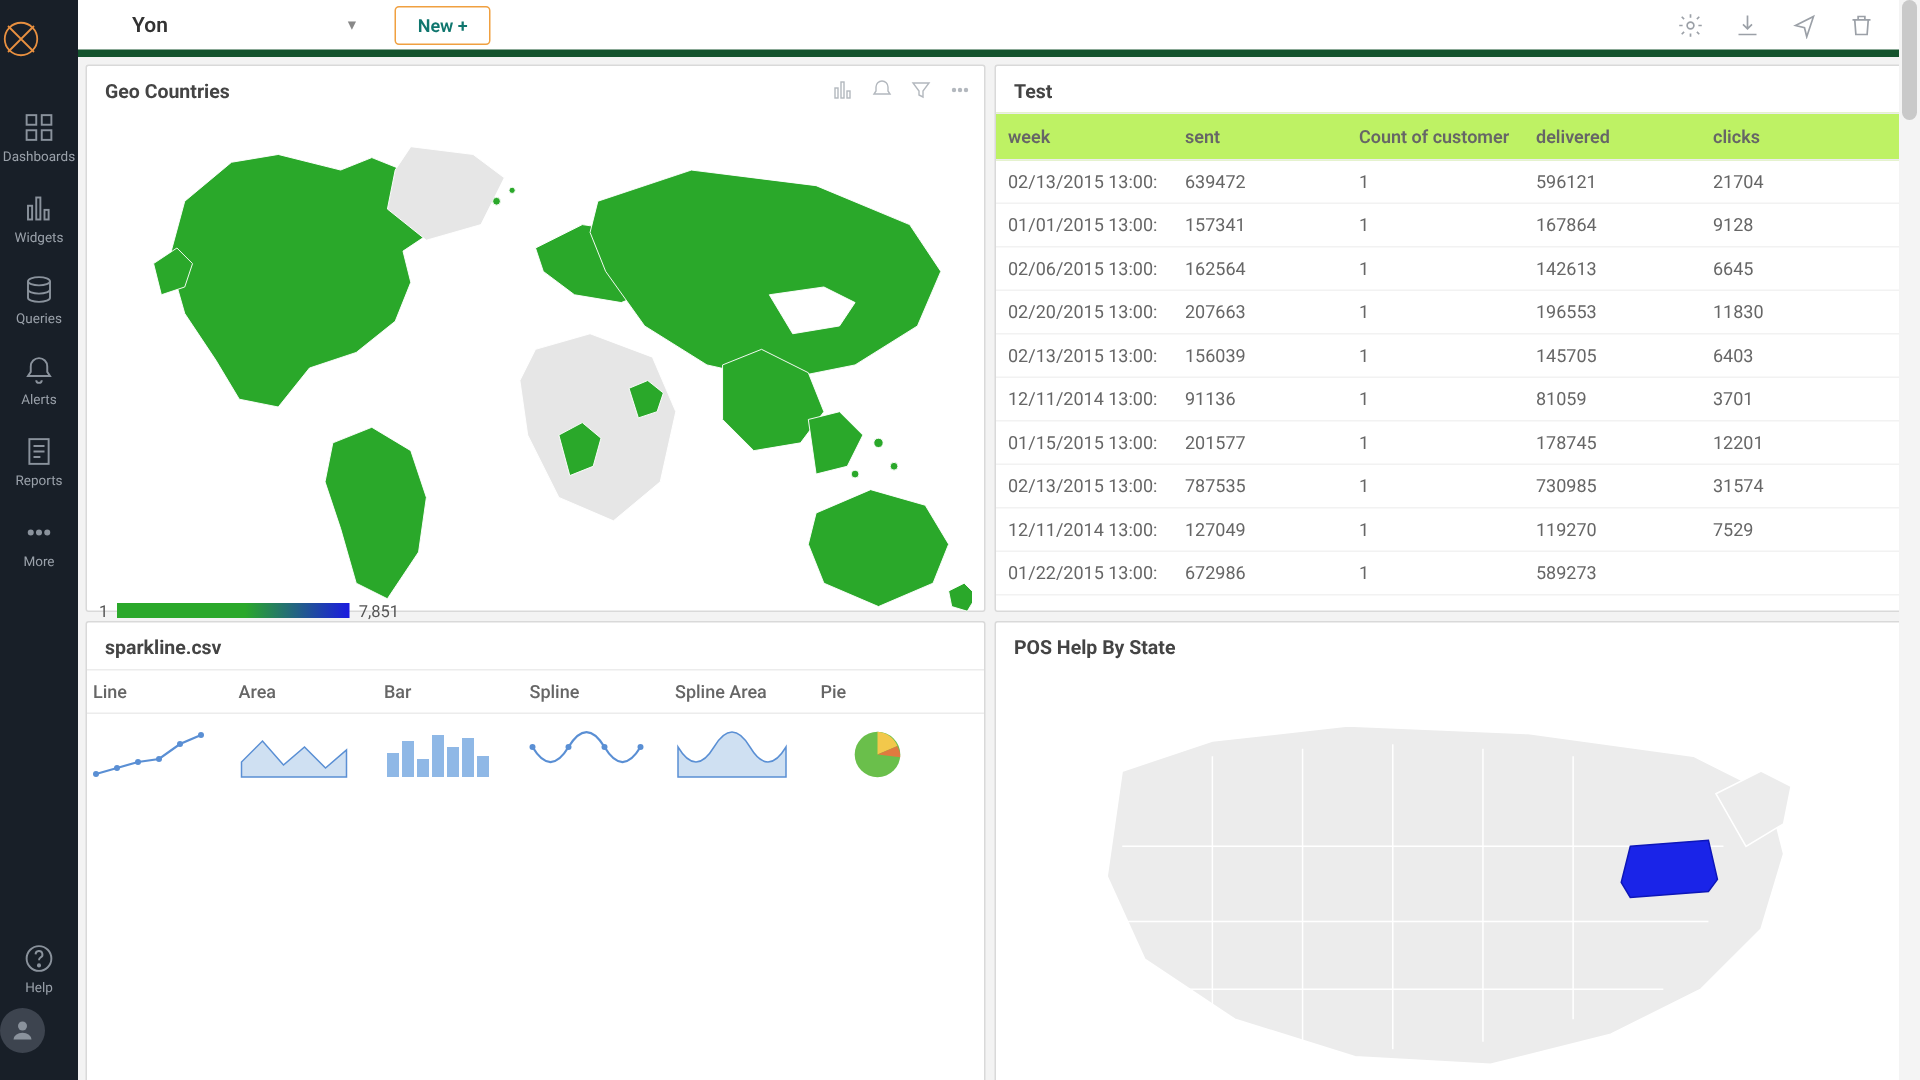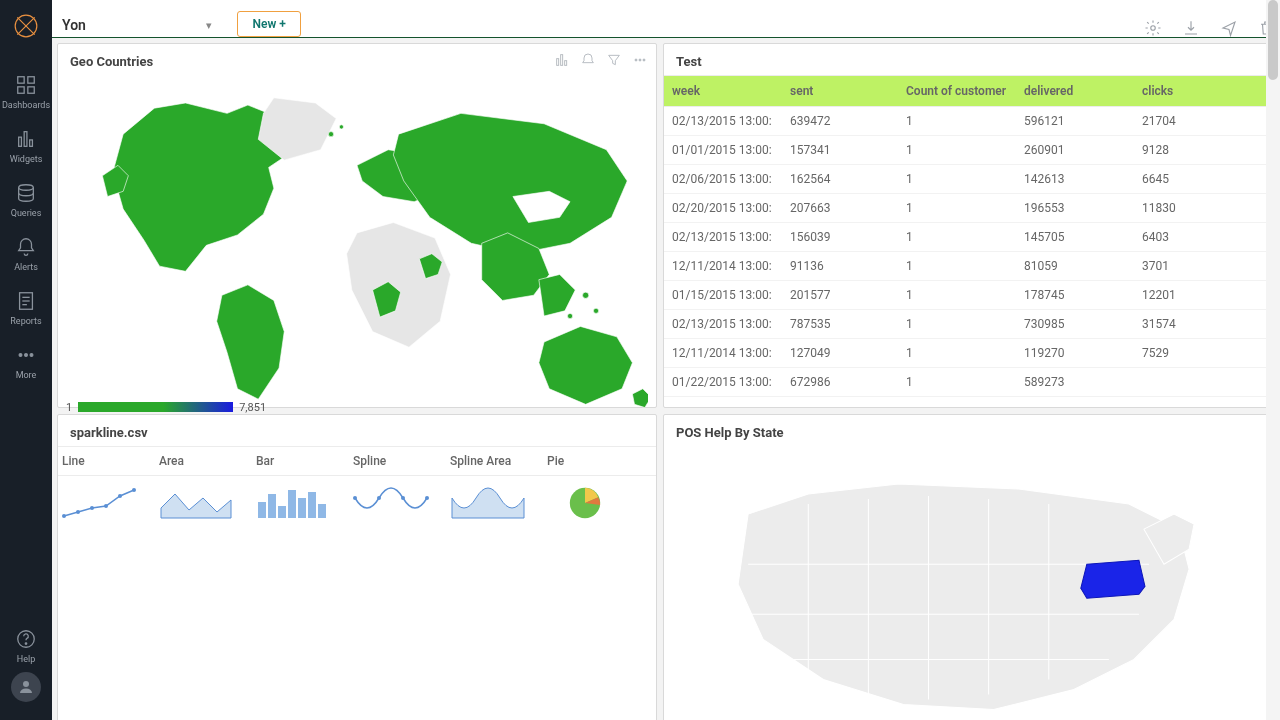--- a/index.html
+++ b/index.html
@@ -1,35 +1,35 @@
 <!DOCTYPE html>
 <html><head>
 <meta charset="utf-8">
 <style>
 * { margin: 0; padding: 0; box-sizing: border-box; font-family: -apple-system, BlinkMacSystemFont, "Segoe UI", Roboto, sans-serif; }
 body { background: #fff; overflow: hidden; }
 
 .app { display: flex; height: 720px; width: 1280px; }
 
 
-.sidebar { width: 52px; background: #181f28; display: flex; flex-direction: column; align-items: center; padding-top: 12px; }
+.sidebar { width: 52px; background: #181f28; display: flex; flex-direction: column; align-items: flex-start; padding-top: 12px; }
 .logo { width: 28px; height: 28px; margin-bottom: 24px; display:flex; align-items:center; justify-content:center; }
 .logo svg { width: 26px; height: 26px; }
 .nav-item { width: 52px; padding: 10px 0 8px; display: flex; flex-direction: column; align-items: center; cursor: pointer; }
 .nav-item svg { width: 22px; height: 22px; stroke: #8a929c; fill: none; stroke-width: 1.4; }
 .nav-label { font-size: 9px; color: #9aa1aa; margin-top: 4px; }
 .sidebar-spacer { flex: 1; }
 .avatar { width: 30px; height: 30px; border-radius: 50%; background: #3d444f; margin-bottom: 18px; display:flex; align-items:center; justify-content:center; }
 .avatar svg { width:18px; height:18px; fill:#8a929c; }
 
 
 .main { flex: 1; display: flex; flex-direction: column; background: #f3f3f3; }
 
 
-.topbar { height: 38px; background: #fff; display: flex; align-items: flex-end; padding: 0 4px; border-bottom: 1px solid #14532d; }
+.topbar { height: 38px; background: #fff; display: flex; align-items: center; padding: 0 30px; border-bottom: 5px solid #14532d; }
 .dash-selector { display: flex; align-items: center; gap: 120px; cursor: pointer; padding: 4px 6px; }
 .dash-title { font-size: 14px; font-weight: 600; color: #333; }
 .chev { color: #888; font-size: 11px; }
 .new-btn { margin-left: 20px; border: 1px solid #f0a040; color: #0f766e; background: #fff; font-size: 12px; font-weight: 600; padding: 5px 14px; border-radius: 3px; cursor: pointer; }
 .topbar-spacer { flex: 1; }
 .topbar-icons { display: flex; gap: 20px; align-items: center; }
 .topbar-icons svg { width: 18px; height: 18px; stroke: #9ba0a7; fill: none; stroke-width: 1.5; cursor: pointer; }
 
 
 .content { flex: 1; padding: 5px; display: grid; grid-template-columns: 600px 1fr; grid-template-rows: 365px 1fr; gap: 6px; overflow: hidden; }
@@ -255,21 +255,21 @@
               <div class="c-week">02/13/2015 13:00:</div>
               <div class="c-sent">639472</div>
               <div class="c-count">1</div>
               <div class="c-deliv">596121</div>
               <div class="c-clicks">21704</div>
             </div>
             <div class="tbl-row">
               <div class="c-week">01/01/2015 13:00:</div>
               <div class="c-sent">157341</div>
               <div class="c-count">1</div>
-              <div class="c-deliv">260901</div>
+              <div class="c-deliv">167864</div>
               <div class="c-clicks">9128</div>
             </div>
             <div class="tbl-row">
               <div class="c-week">02/06/2015 13:00:</div>
               <div class="c-sent">162564</div>
               <div class="c-count">1</div>
               <div class="c-deliv">142613</div>
               <div class="c-clicks">6645</div>
             </div>
             <div class="tbl-row">

